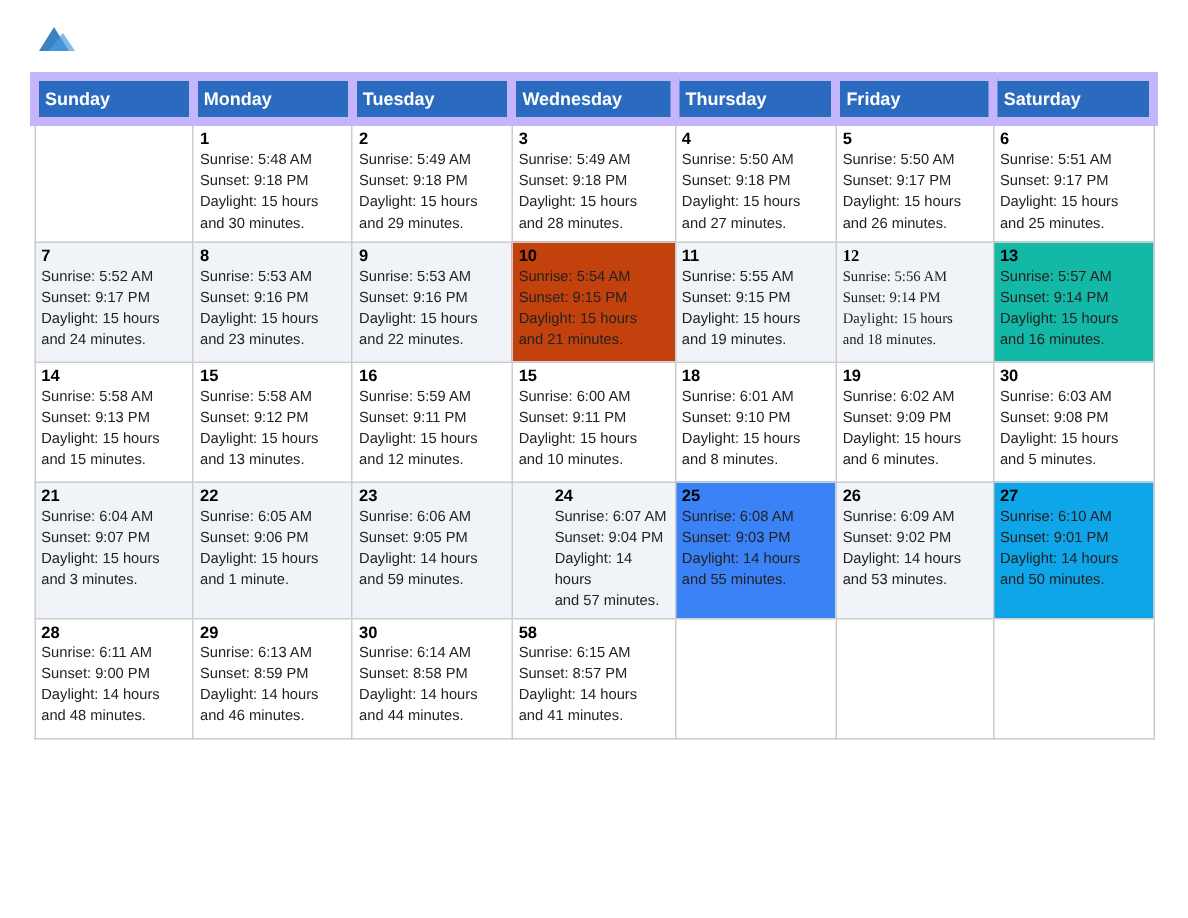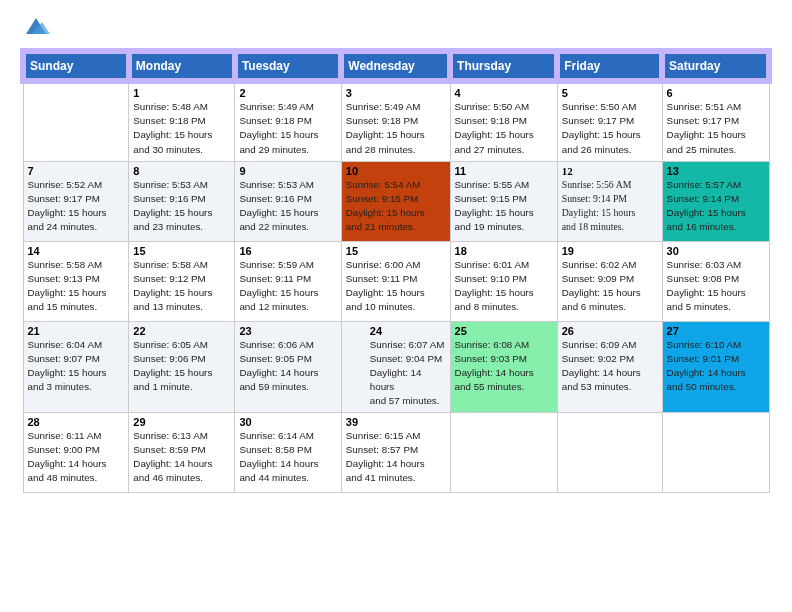--- a/index.html
+++ b/index.html
@@ -232,21 +232,21 @@
             <div class="day-info">Sunrise: 6:05 AM<br>Sunset: 9:06 PM<br>Daylight: 15 hours<br>and 1 minute.</div>
           </td>
           <td style="background: rgb(240, 244, 248);">
             <span class="day-num">23</span>
             <div class="day-info">Sunrise: 6:06 AM<br>Sunset: 9:05 PM<br>Daylight: 14 hours<br>and 59 minutes.</div>
           </td>
           <td style="background: rgb(240, 244, 248); padding-left: 28px;">
             <span class="day-num">24</span>
             <div class="day-info">Sunrise: 6:07 AM<br>Sunset: 9:04 PM<br>Daylight: 14 hours<br>and 57 minutes.</div>
           </td>
-          <td style="background: #86efac; margin-left: 37px;">
+          <td style="background: #3b82f6; margin-left: 37px;">
             <span class="day-num">25</span>
             <div class="day-info">Sunrise: 6:08 AM<br>Sunset: 9:03 PM<br>Daylight: 14 hours<br>and 55 minutes.</div>
           </td>
           <td style="background: rgb(240, 244, 248);">
             <span class="day-num">26</span>
             <div class="day-info">Sunrise: 6:09 AM<br>Sunset: 9:02 PM<br>Daylight: 14 hours<br>and 53 minutes.</div>
           </td>
           <td style="background: #0ea5e9;">
             <span class="day-num">27</span>
             <div class="day-info">Sunrise: 6:10 AM<br>Sunset: 9:01 PM<br>Daylight: 14 hours<br>and 50 minutes.</div>
@@ -259,21 +259,21 @@
           </td>
           <td>
             <span class="day-num">29</span>
             <div class="day-info">Sunrise: 6:13 AM<br>Sunset: 8:59 PM<br>Daylight: 14 hours<br>and 46 minutes.</div>
           </td>
           <td>
             <span class="day-num">30</span>
             <div class="day-info">Sunrise: 6:14 AM<br>Sunset: 8:58 PM<br>Daylight: 14 hours<br>and 44 minutes.</div>
           </td>
           <td>
-            <span class="day-num">39</span>
+            <span class="day-num">58</span>
             <div class="day-info">Sunrise: 6:15 AM<br>Sunset: 8:57 PM<br>Daylight: 14 hours<br>and 41 minutes.</div>
           </td>
           <td class="empty-cell"></td>
           <td class="empty-cell"></td>
           <td class="empty-cell"></td>
         </tr>
       </tbody>
   </table>
 </div>
 

